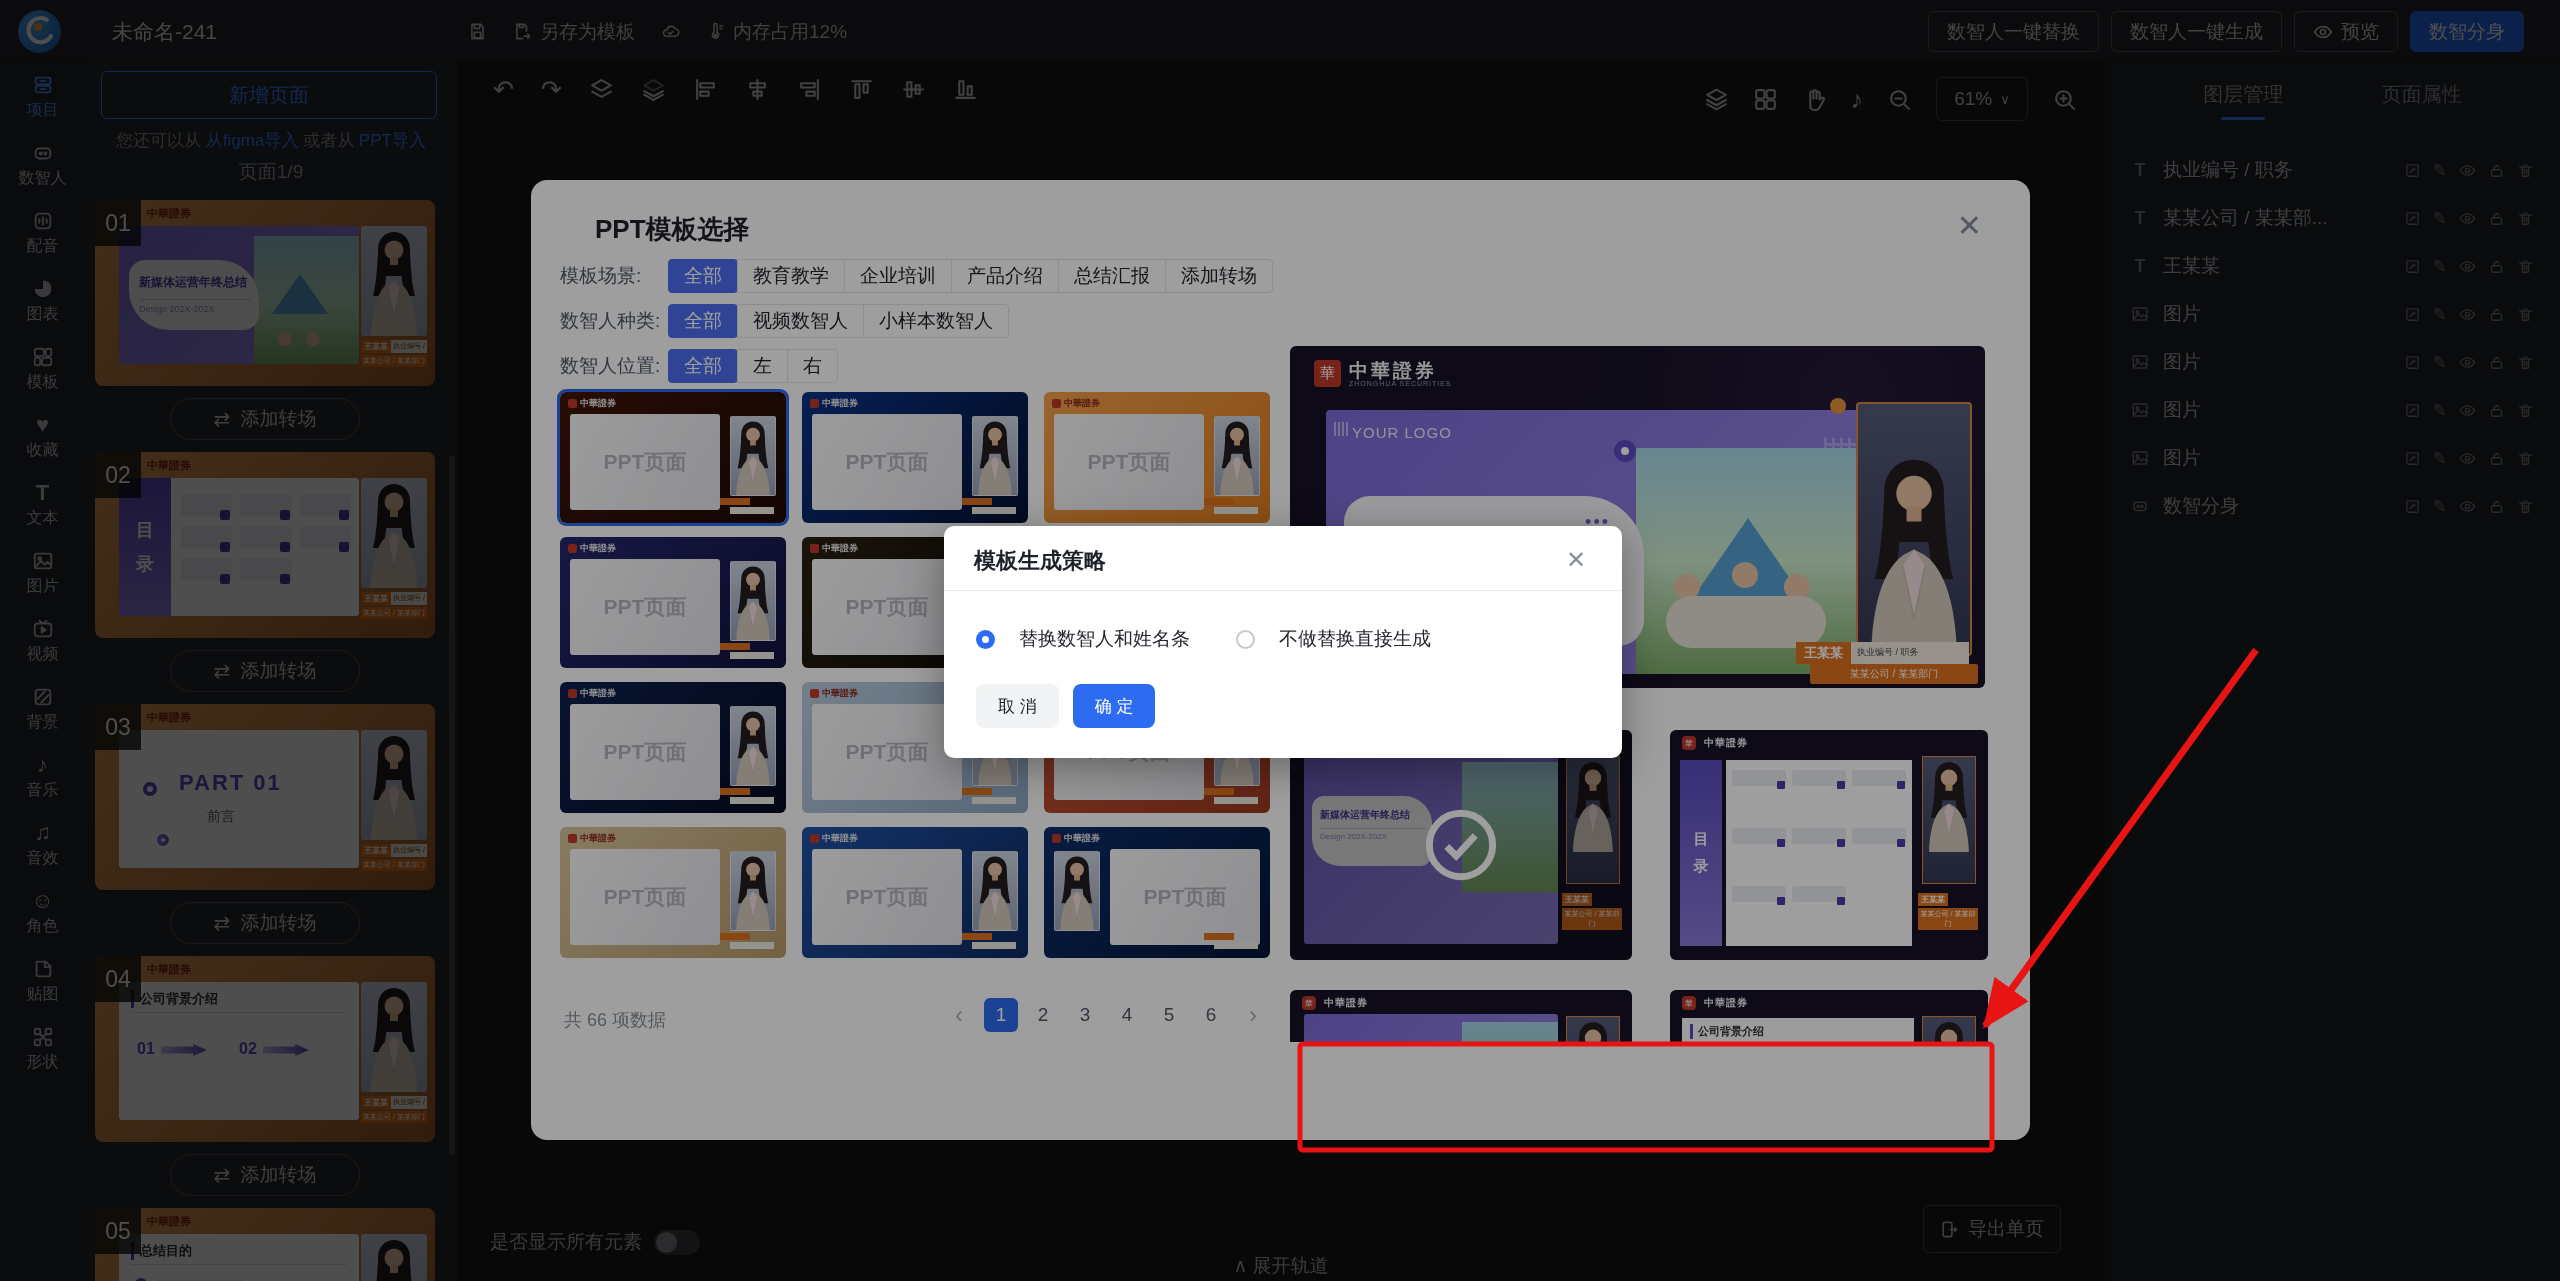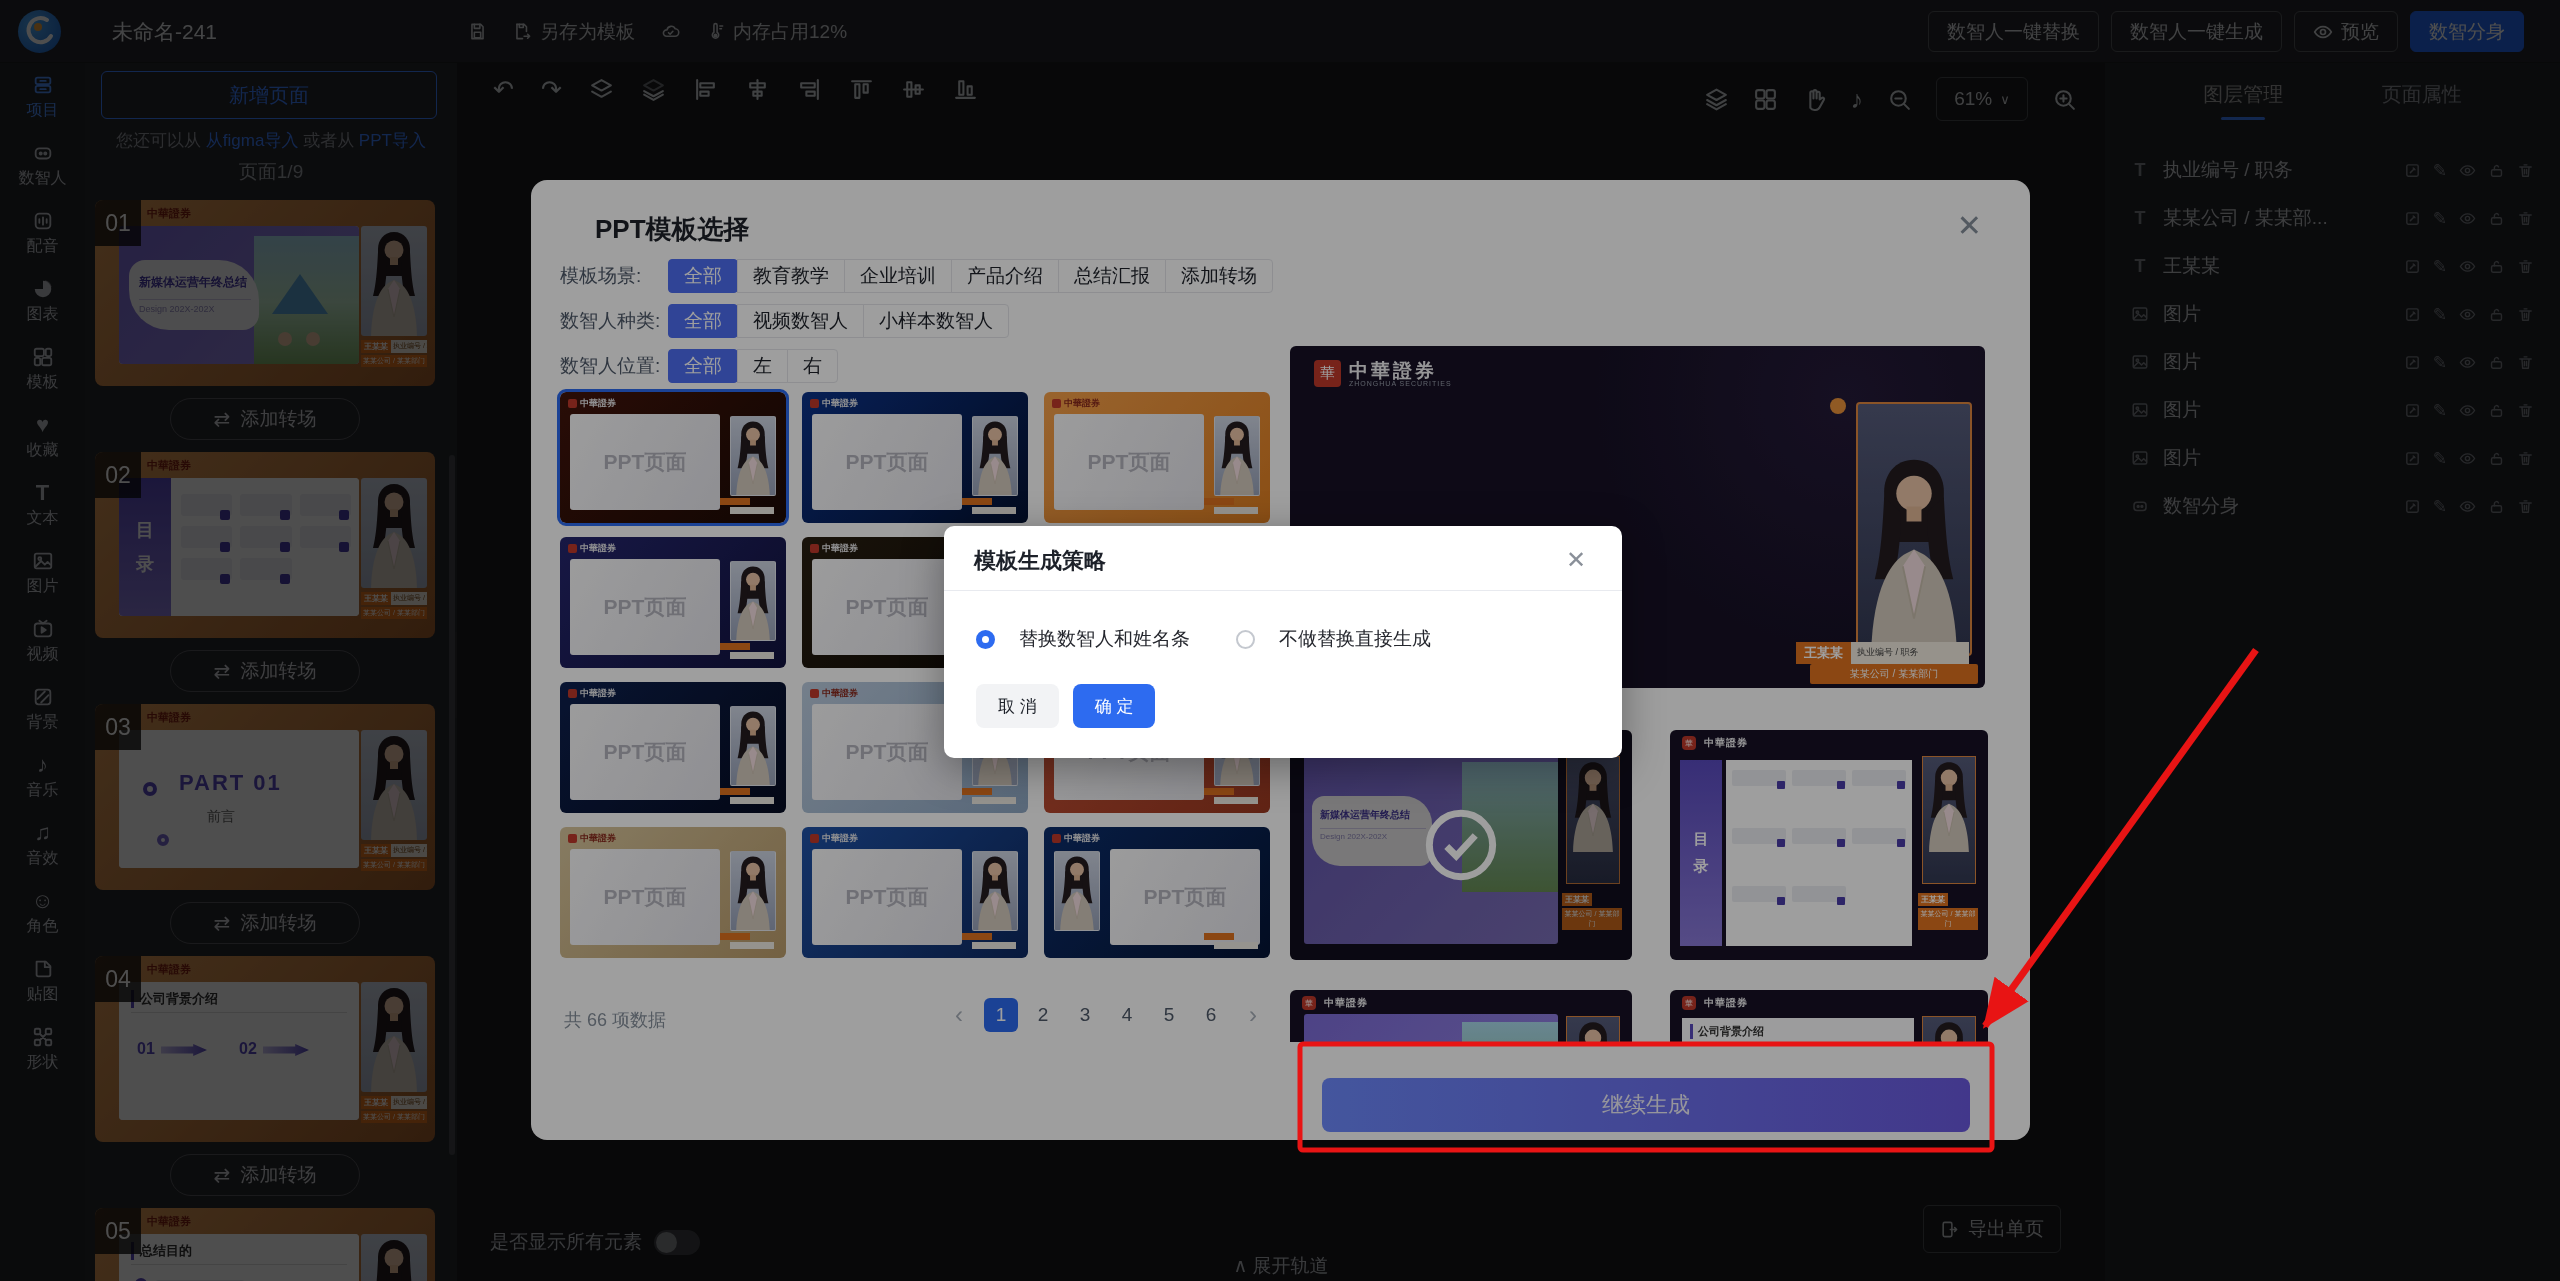--- a/index.html
+++ b/index.html
@@ -1255,20 +1255,38 @@
       </div>
 
     <div id="pv-big">
       <div class="brandrow">
         <span class="seal">華</span>
         <span>
           <div class="bt1">中華證券</div>
           <div class="bt2">ZHONGHUA SECURITIES</div>
         </span>
       </div>
+      <div id="pv-slide">
+        <span class="dots"></span>
+        <span class="yl">YOUR LOGO</span>
+        <div class="ring"></div>
+        <div class="grid2"></div>
+        <div id="pv-photo">
+          <div class="tent"></div>
+            <div class="g1"></div>
+            <div class="g2"></div>
+            <div class="g3"></div>
+            <div class="bd"></div>
+        </div>
+        <div id="pv-blob">
+          <div class="ddd">•••</div>
+          <div class="t">新媒体运营年终总结</div>
+          <div class="u"></div>
+        </div>
+      </div>
       <div id="pv-dot"></div>
       <div id="pv-pres"><svg viewBox="0 0 60 110" preserveAspectRatio="xMidYMax meet">
 <path d="M30 6c-10 0-16 8-16 17v14c0 7 3 11 5 13h22c2-2 5-6 5-13V23c0-9-6-17-16-17z" fill="#241c20"></path>
 <path d="M14 26c-1 20-2 32-5 44h10c3-12 4-26 4-36z" fill="#241c20"></path>
 <path d="M46 26c1 20 2 32 5 44H41c-3-12-4-26-4-36z" fill="#241c20"></path>
 <circle cx="30" cy="24" r="9.5" fill="#ecc6a8"></circle>
 <path d="M26 31h8v8h-8z" fill="#e2b897"></path>
 <path d="M7 110c1-36 11-50 19-54l4-2 4 2c8 4 18 18 19 54z" fill="#d6ccbe"></path>
 <path d="M30 54l-6 9 6 28 6-28z" fill="#f6dfe2"></path>
 <path d="M24 63l6 28 6-28" fill="none" stroke="#c9bfae" stroke-width="1"></path>
@@ -1399,21 +1417,20 @@
 <path d="M14 26c-1 20-2 32-5 44h10c3-12 4-26 4-36z" fill="#241c20"></path>
 <path d="M46 26c1 20 2 32 5 44H41c-3-12-4-26-4-36z" fill="#241c20"></path>
 <circle cx="30" cy="24" r="9.5" fill="#ecc6a8"></circle>
 <path d="M26 31h8v8h-8z" fill="#e2b897"></path>
 <path d="M7 110c1-36 11-50 19-54l4-2 4 2c8 4 18 18 19 54z" fill="#d6ccbe"></path>
 <path d="M30 54l-6 9 6 28 6-28z" fill="#f6dfe2"></path>
 <path d="M24 63l6 28 6-28" fill="none" stroke="#c9bfae" stroke-width="1"></path>
 </svg></div>
         </div>
       </div>
-    <div id="pm-continue">继续生成</div>
   </div>
 
   <div id="overlay-b"></div>
 
   <div id="strategy-modal">
     <div id="sm-title">模板生成策略</div>
     <div id="sm-close">✕</div>
     <div id="sm-divider"></div>
     <div id="sm-options">
         <div class="opt">

